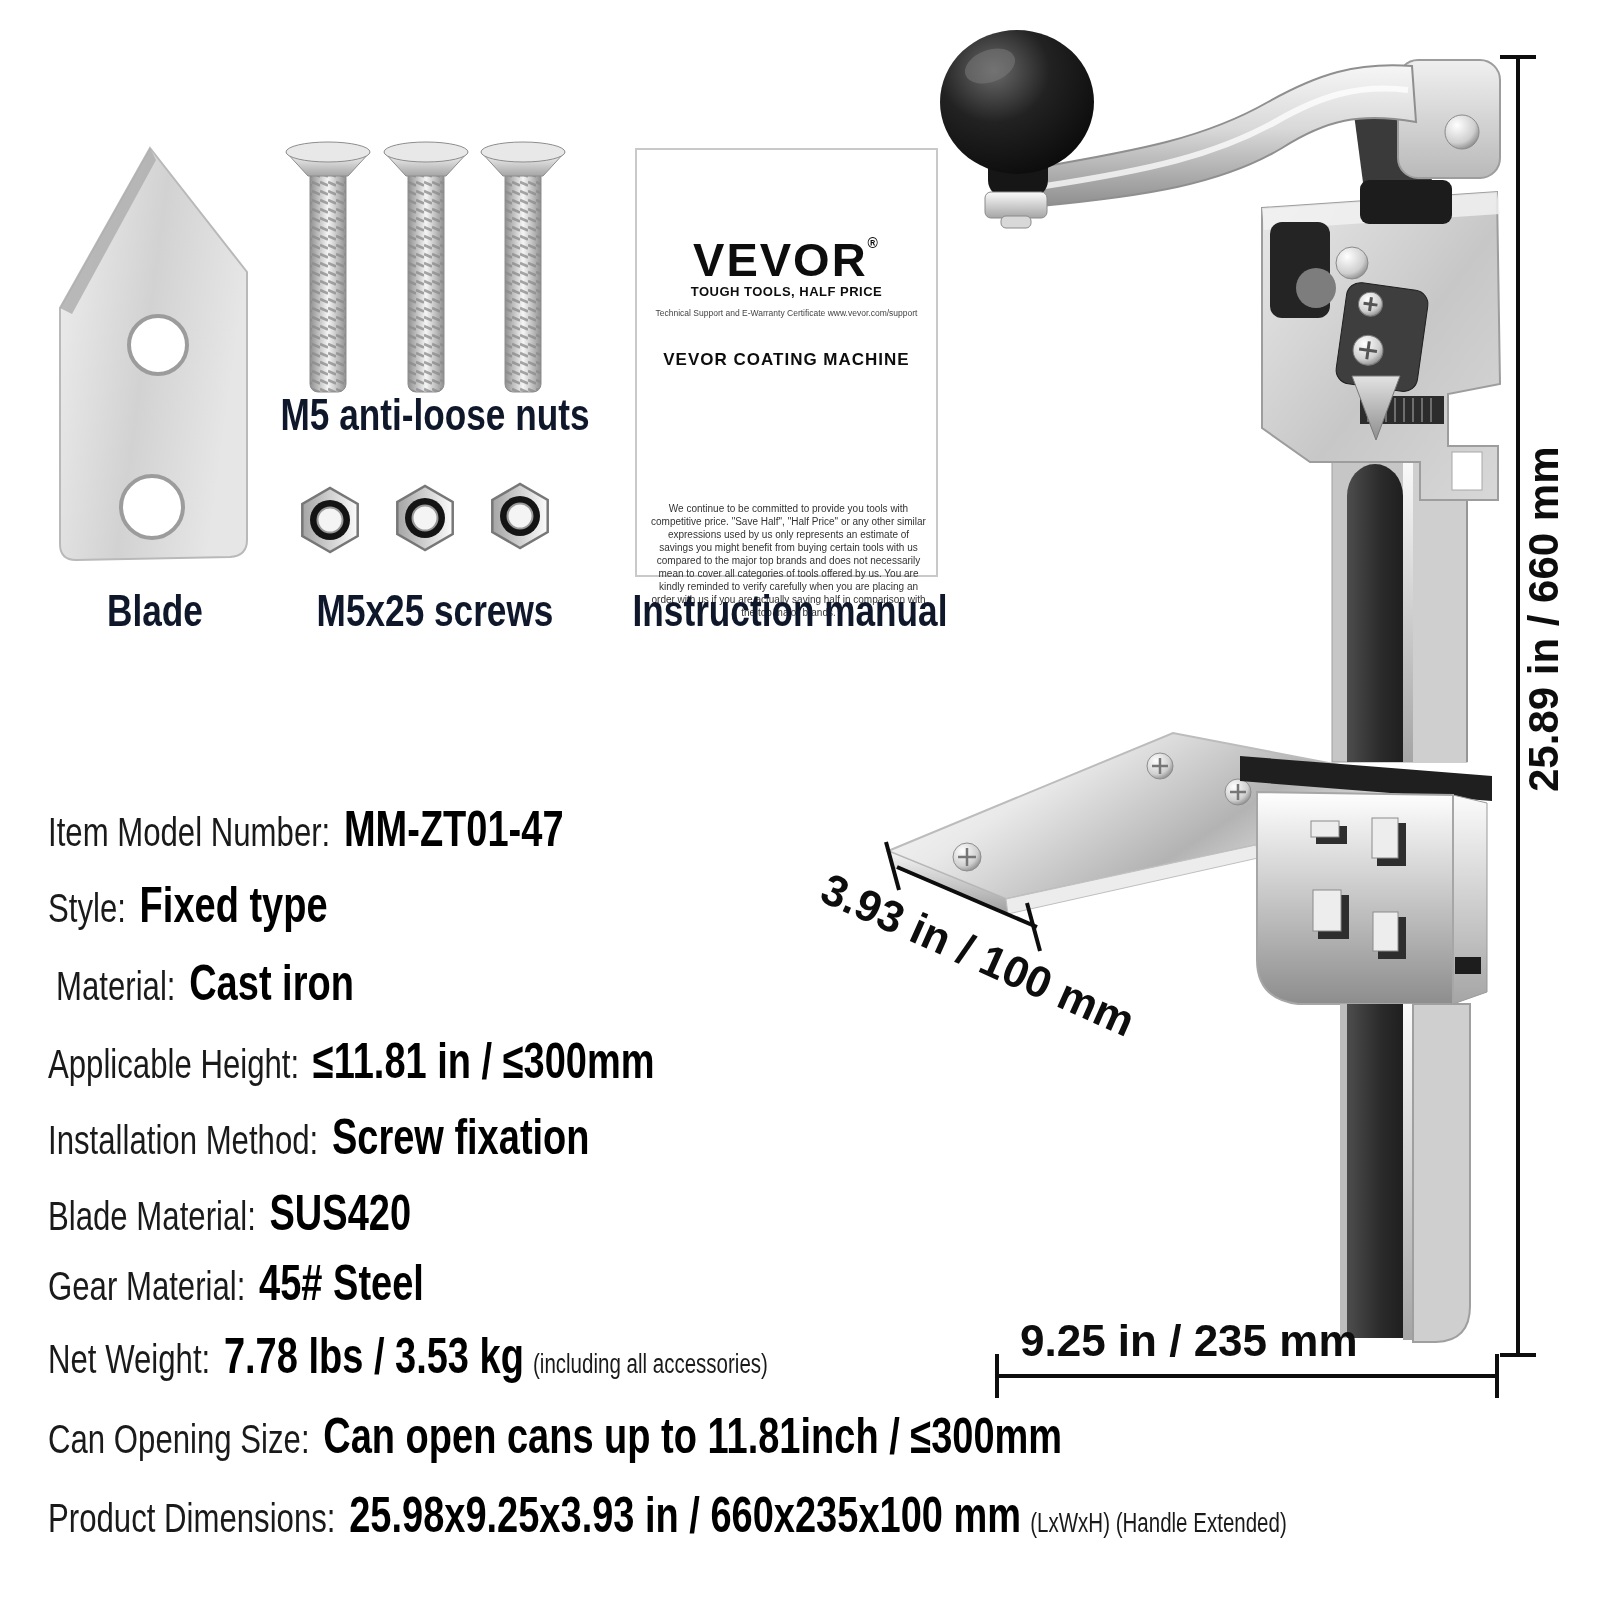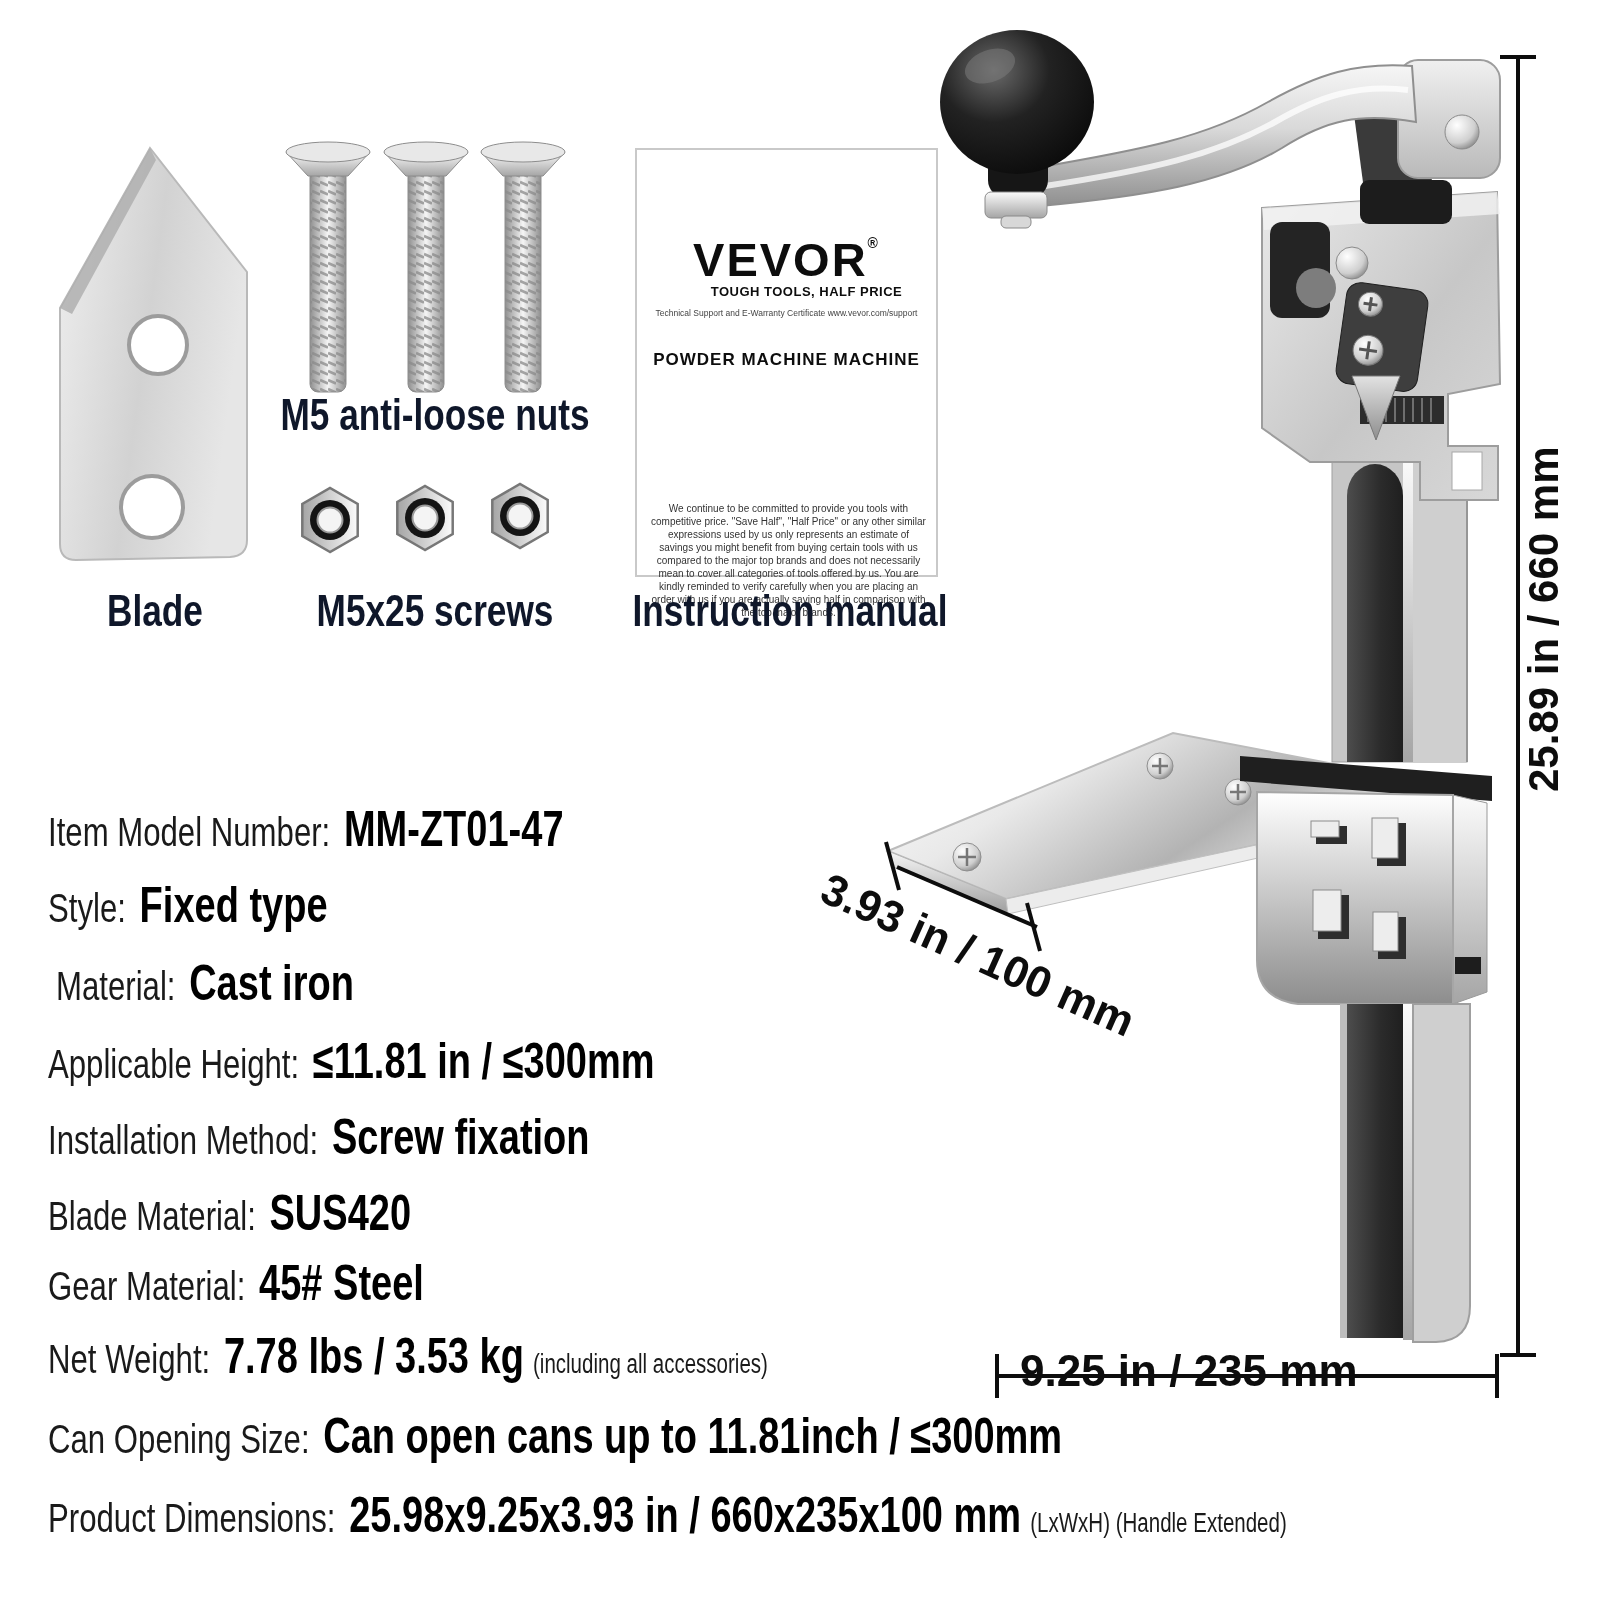--- a/index.html
+++ b/index.html
@@ -15,27 +15,27 @@
   .spec-label{font-size:41px;font-weight:400;color:#1a1a1a;letter-spacing:0px;}
   .spec-value{font-size:50px;font-weight:700;color:#000;margin-left:18px;letter-spacing:0px;}
   .spec-note{font-size:27px;font-weight:400;color:#1a1a1a;margin-left:12px;}
   .part-label{position:absolute;font-weight:700;font-size:44px;color:#0f172a;}
   
   #manual-page{position:absolute;left:635px;top:148px;width:303px;height:429px;background:#fff;
     border:2px solid #c9c9c9;box-sizing:border-box;}
   .m-center{position:absolute;left:0;width:100%;text-align:center;}
   #m-brand{top:82px;font-size:47px;font-weight:700;letter-spacing:2px;color:#0d0d0d;}
   #m-brand .reg{font-size:14px;vertical-align:28px;font-weight:700;}
-  #m-tag{top:134px;font-size:13px;font-weight:700;letter-spacing:0.5px;color:#0d0d0d;padding-left:20px;}
+  #m-tag{top:134px;font-size:13px;font-weight:700;letter-spacing:0.5px;color:#0d0d0d;}
   #m-support{top:158px;font-size:8.5px;color:#444;}
   #m-title{top:200px;font-size:17px;font-weight:700;letter-spacing:1px;color:#0d0d0d;}
   #m-fine{top:352px;left:14px;width:275px;font-size:10px;line-height:1.3;color:#333;text-align:center;}
   
   .dim-text{position:absolute;font-weight:700;color:#0d0d0d;text-align:center;white-space:nowrap;}
-  #dim-h-text{left:1020px;top:1316px;width:300px;font-size:44px;margin-top:30px;}
+  #dim-h-text{left:1020px;top:1316px;width:300px;font-size:44px;}
   #dim-v-text{left:1374px;top:598px;width:340px;font-size:42px;transform:rotate(-90deg);}
   #dim-d-text{left:806px;top:930px;width:344px;font-size:44px;transform:rotate(24deg);}
   svg{position:absolute;left:0;top:0;}
 </style>
 </head>
 <body>
 
 <div id="stage">
 
   <svg width="1600" height="1600" viewBox="0 0 1600 1600">
@@ -279,21 +279,21 @@
         <line x1="886" y1="842" x2="899" y2="890"></line>
         <line x1="1027" y1="903" x2="1040" y2="951"></line>
       </g>
     </g>
   </svg>
 
   <div id="manual-page">
     <div class="m-center" id="m-brand"><span>VEVOR</span><span class="reg">®</span></div>
     <div class="m-center" id="m-tag">TOUGH TOOLS, HALF PRICE</div>
     <div class="m-center" id="m-support">Technical Support and E-Warranty Certificate www.vevor.com/support</div>
-    <div class="m-center" id="m-title">POWDER MACHINE MACHINE</div>
+    <div class="m-center" id="m-title">VEVOR COATING MACHINE</div>
     <div class="abs" id="m-fine">We continue to be committed to provide you tools with competitive price. "Save Half", "Half Price" or any other similar expressions used by us only represents an estimate of savings you might benefit from buying certain tools with us compared to the major top brands and does not necessarily mean to cover all categories of tools offered by us. You are kindly reminded to verify carefully when you are placing an order with us if you are actually saving half in comparison with the top major brands.</div>
   </div>
 
   <div class="part-label" style="left:235px;top:390px;width:400px;">
     <span class="condc">M5 anti-loose nuts</span>
   </div>
   <div class="part-label" style="left:35px;top:586px;width:240px;">
     <span class="condc">Blade</span>
   </div>
   <div class="part-label" style="left:235px;top:586px;width:400px;">

